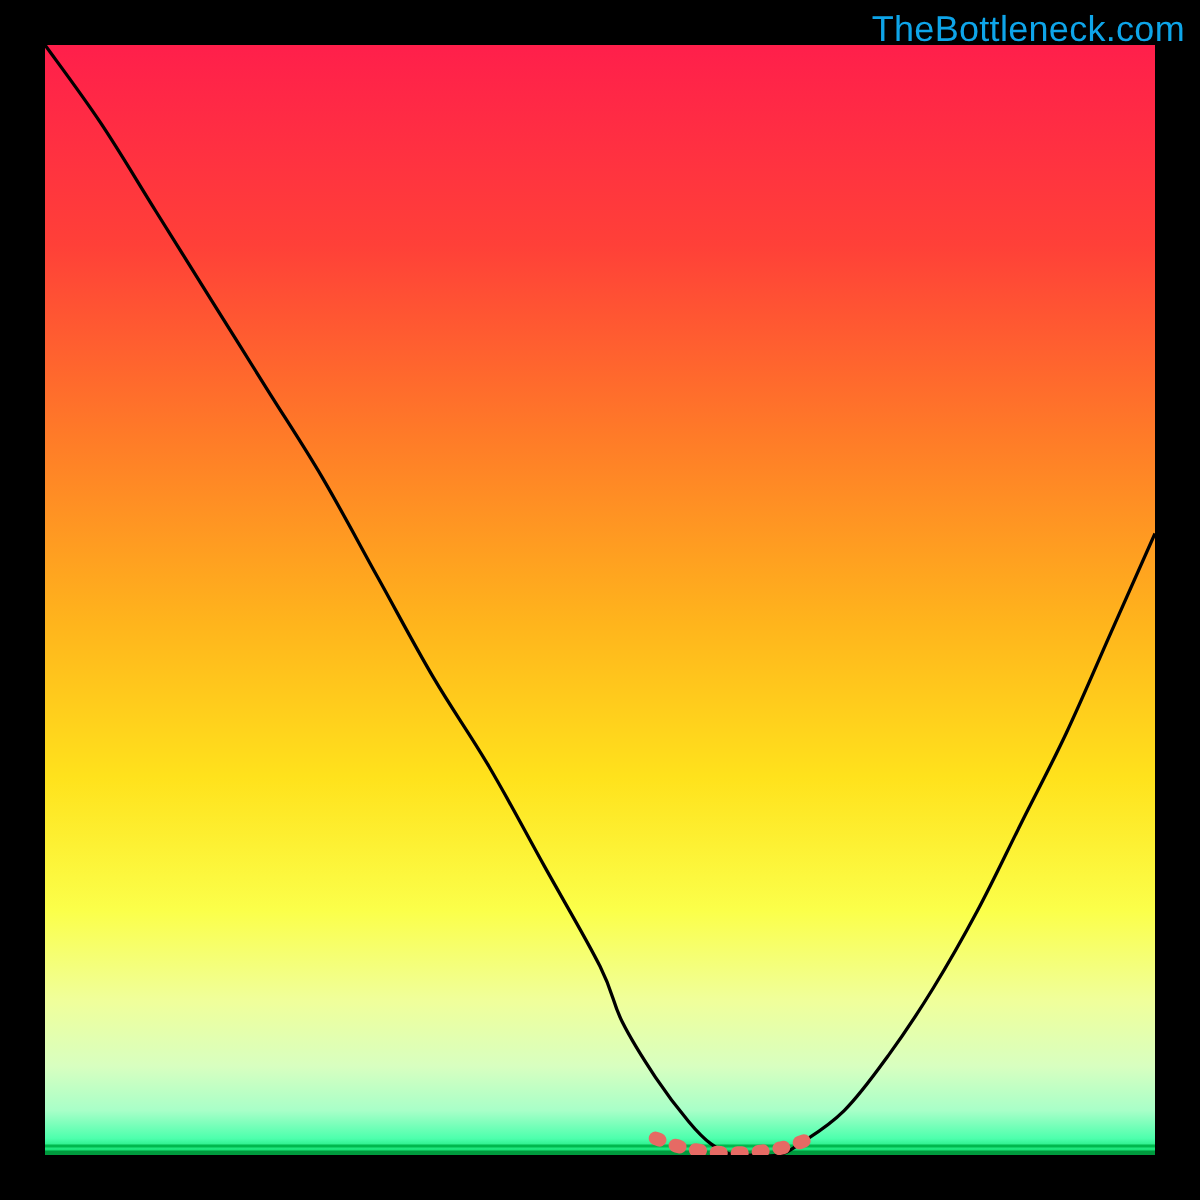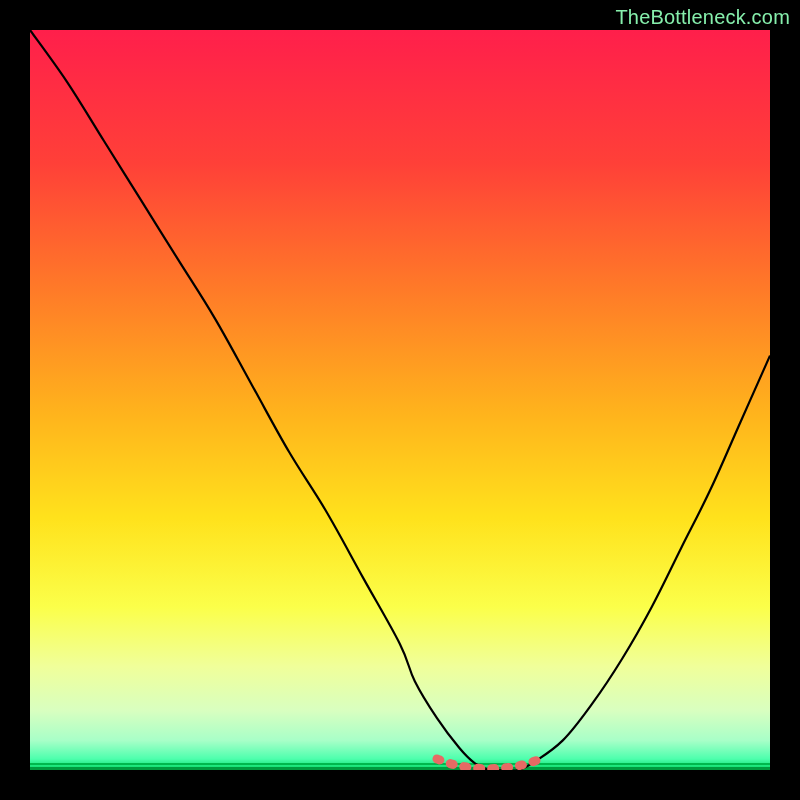--- a/index.html
+++ b/index.html
@@ -39,22 +39,22 @@
     top: 0;
     width: 100%;
     height: 100%;
     pointer-events: none;
   }
   .watermark {
     position: absolute;
     top: 6px;
     right: 10px;
     font-family: Arial, Helvetica, sans-serif;
-    font-size: 20px;
-    color: #86efac;
+    font-size: 24px;
+    color: #0ea5e9;
     font-weight: 400;
     letter-spacing: 0.2px;
   }
 </style>
 </head>
 <body>
 
 <div class="frame">
 
   <div class="plot-area">

